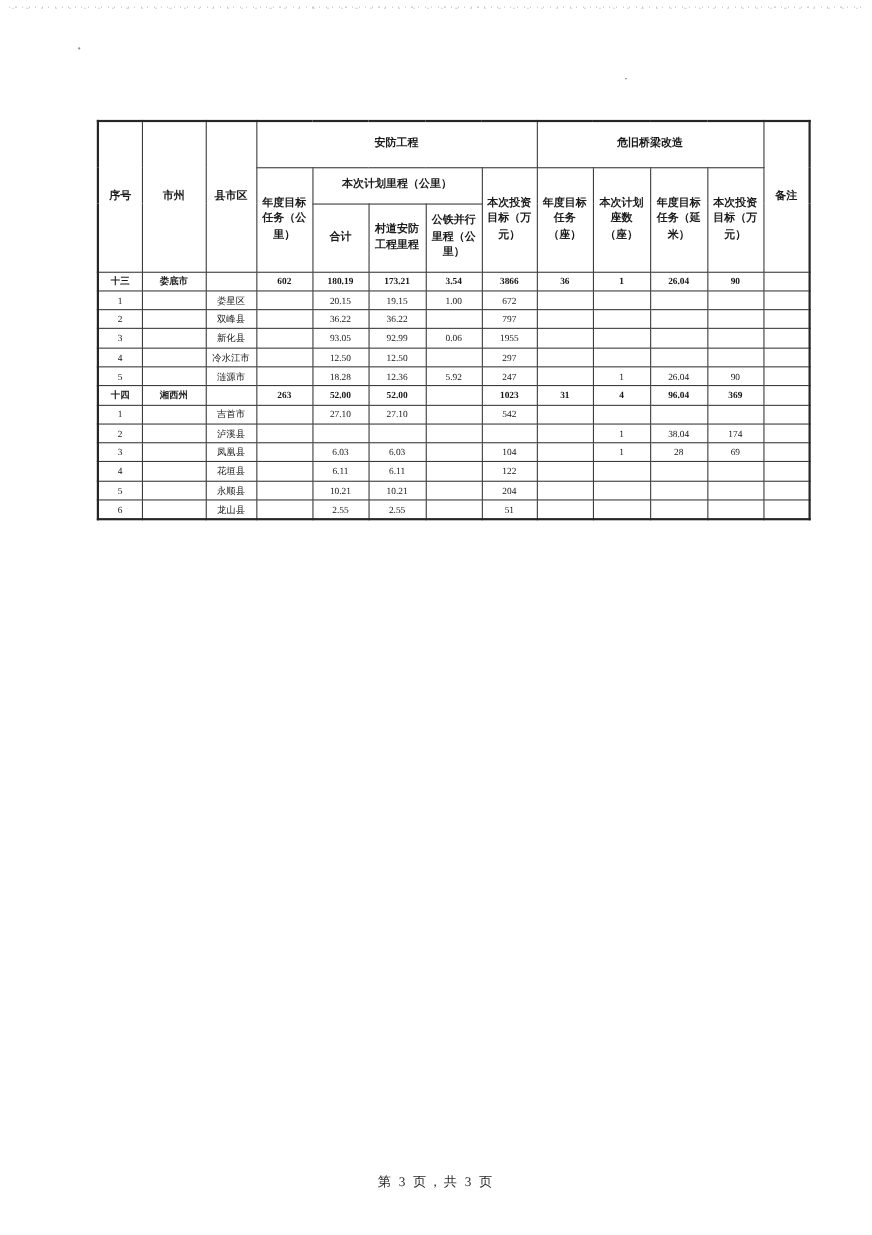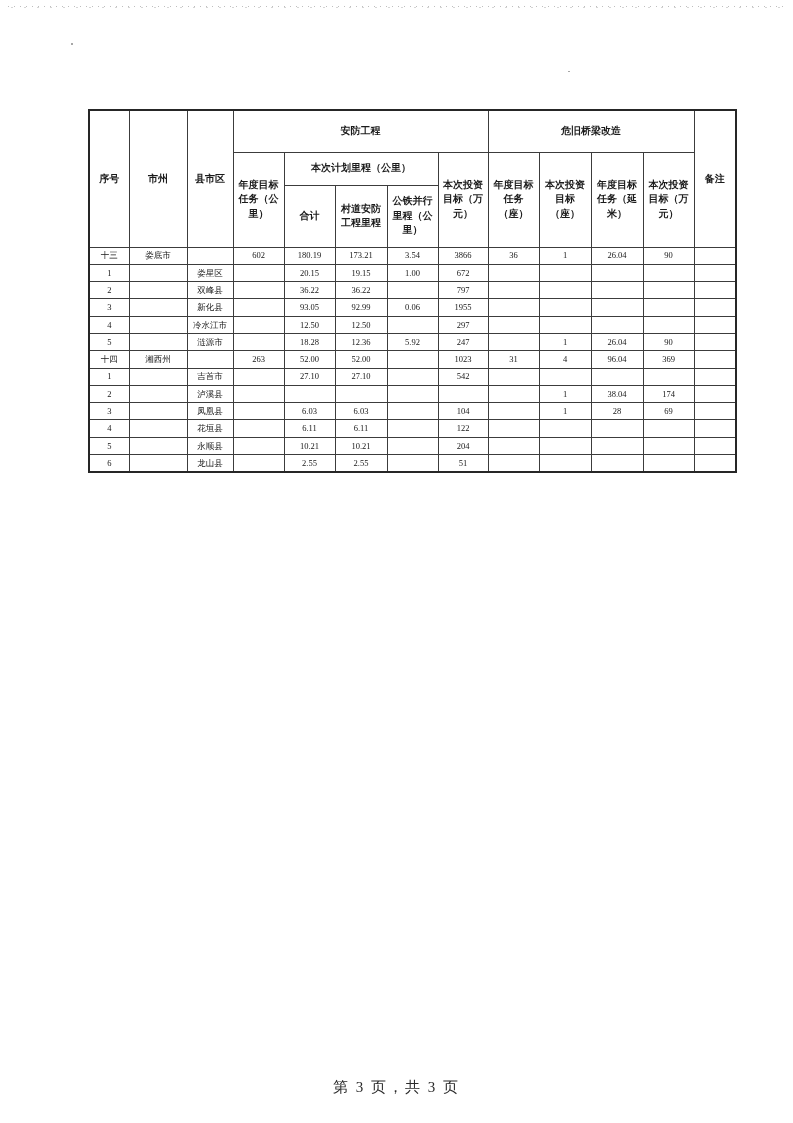--- a/index.html
+++ b/index.html
@@ -55,32 +55,31 @@
   .doc-table thead tr.hr1 { height: 42px; }
   .doc-table thead tr.hr2 { height: 33px; }
   .doc-table thead tr.hr3 { height: 62px; }
   .doc-table tbody td {
     font-size: 8.5px;
     height: 16.3px;
     line-height: 1;
     white-space: nowrap;
     color: #161616;
   }
-  .doc-table tbody tr.bold-row td { font-weight: normal; margin-left: 24px; }
+  .doc-table tbody tr.bold-row td { font-weight: bold; margin-left: 24px; }
 
   .page-footer {
     position: absolute;
     top: 1066px;
     left: 0;
     width: 100%;
     text-align: center;
-    font-size: 15px;
+    font-size: 12px;
     letter-spacing: 2px;
     color: #2a2a2a;
-    margin-top: 12px;
   }
 </style>
 </head>
 <body>
 
 <div class="page">
 
   <div class="scan-noise"></div>
   <div class="speck s1"></div>
   <div class="speck s2"></div>
@@ -108,21 +107,21 @@
         <th rowspan="3">县市区</th>
         <th colspan="5">安防工程</th>
         <th colspan="4">危旧桥梁改造</th>
         <th rowspan="3">备注</th>
       </tr>
       <tr class="hr2">
         <th rowspan="2">年度目标任务（公里）</th>
         <th colspan="3">本次计划里程（公里）</th>
         <th rowspan="2">本次投资目标（万元）</th>
         <th rowspan="2">年度目标任务（座）</th>
-        <th rowspan="2">本次投资目标（座）</th>
+        <th rowspan="2">本次计划座数（座）</th>
         <th rowspan="2">年度目标任务（延米）</th>
         <th rowspan="2">本次投资目标（万元）</th>
       </tr>
       <tr class="hr3">
         <th>合计</th>
         <th>村道安防工程里程</th>
         <th>公铁并行里程（公里）</th>
       </tr>
     </thead>
     <tbody>

